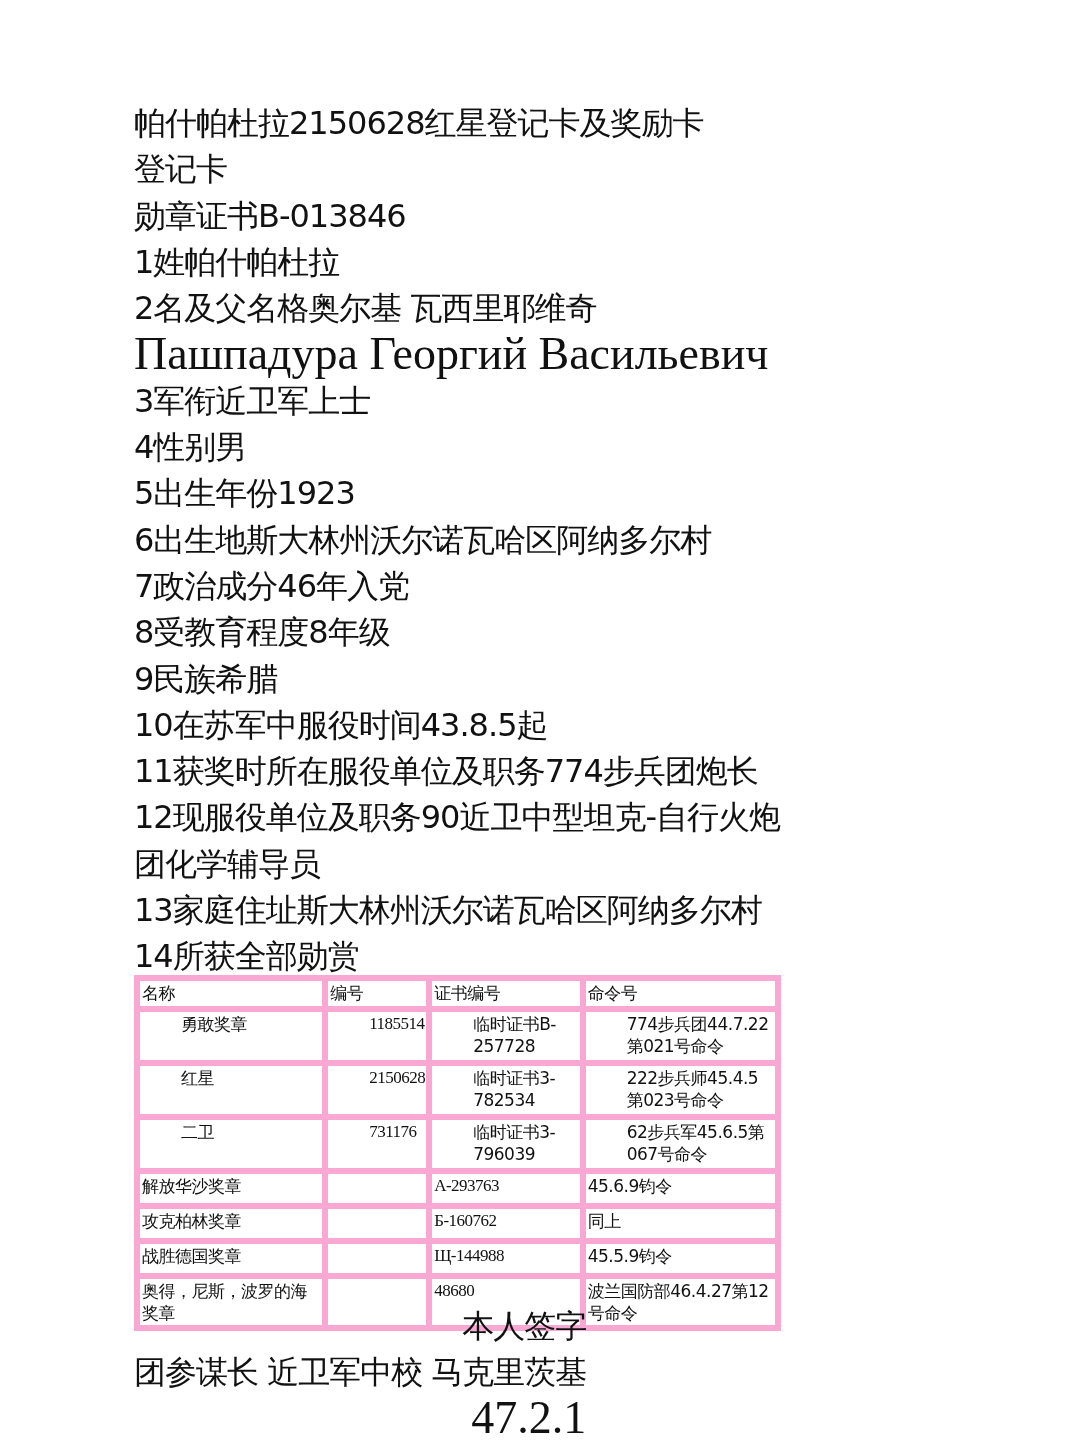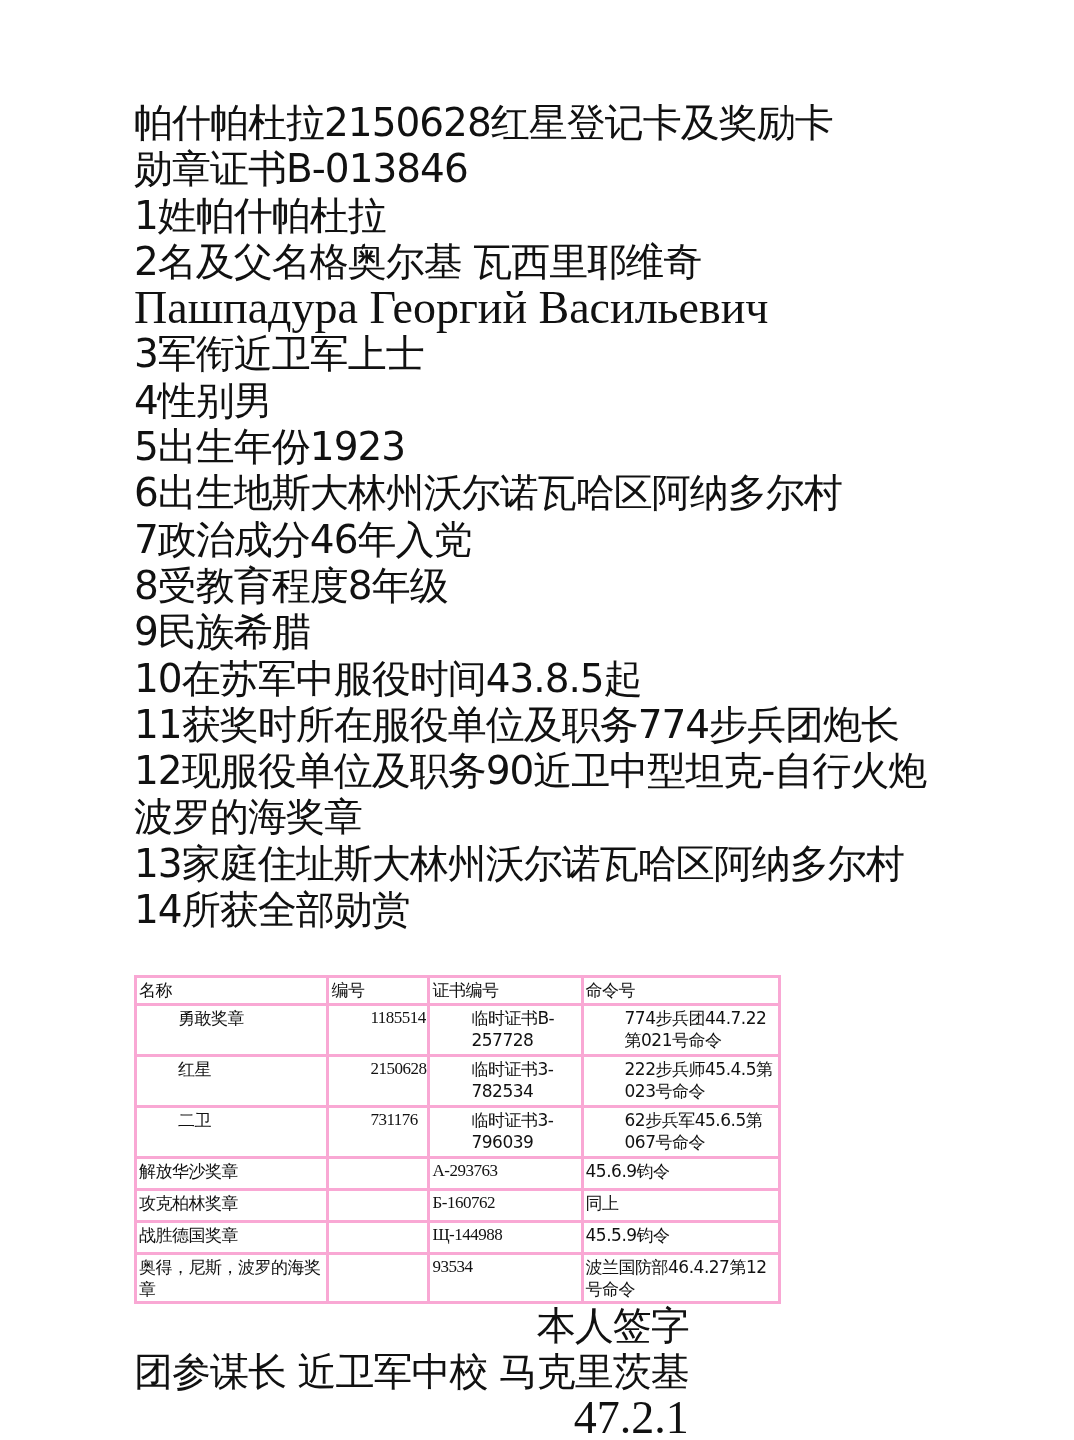--- a/index.html
+++ b/index.html
@@ -2,63 +2,64 @@
 <html><head>
   <meta charset="utf-8">
   <style>
     html, body { margin: 0; padding: 0; background: #ffffff; }
     body {
       width: 1074px; height: 1440px; position: relative; overflow: hidden;
       font-family: "DejaVu Sans", sans-serif; color: #111111;
     }
     .doc { position: absolute; left: 134px; top: 100px; width: 900px; }
     .line {
-      font-size: 39px; line-height: 46.3px; height: 46.3px; white-space: nowrap;
+      font-size: 32px; line-height: 46.3px; height: 46.3px; white-space: nowrap;
       font-family: "DejaVu Sans", "Liberation Serif", sans-serif;
       letter-spacing: -1px;
     }
     .line.serif { font-family: "Liberation Serif", serif; letter-spacing: 0; font-size: 46px; }
     table.awards {
       position: absolute; left: 134px; top: 975px; width: 647px;
       border-collapse: collapse; font-size: 17px; line-height: 22px;
       font-family: "DejaVu Sans", "Liberation Serif", sans-serif;
     }
     table.awards td {
-      border: 3px solid #f9a8d4; vertical-align: top; padding: 1px 1px 0 2px;
+      border: 6px solid #f9a8d4; vertical-align: top; padding: 1px 1px 0 2px;
       letter-spacing: -0.5px;
     }
     table.awards tr.hdr td { height: 24px; }
     table.awards tr.tall td { height: 47px; padding-left: 41px; }
     table.awards tr.short td { height: 28px; }
     table.awards tr.last td { height: 45px; }
     .c1 { width: 206px; } .c2 { width: 70px; } .c3 { width: 154px; margin-top: 15px; } .c4 { width: 205px; }
     .num { font-family: "Liberation Serif", serif; }
     .foot { position: absolute; left: 134px; top: 1303px; text-align: right; }
     .foot .line { height: 46px; line-height: 46px; }
   </style>
 </head>
 <body>
 
 <div class="doc">
   <div class="line">帕什帕杜拉2150628红星登记卡及奖励卡</div>
+  <div class="line">登记卡</div>
   <div class="line">勋章证书B-013846</div>
   <div class="line">1姓帕什帕杜拉</div>
   <div class="line">2名及父名格奥尔基 瓦西里耶维奇</div>
   <div class="line serif">Пашпадура Георгий Васильевич</div>
   <div class="line">3军衔近卫军上士</div>
   <div class="line">4性别男</div>
   <div class="line">5出生年份1923</div>
   <div class="line">6出生地斯大林州沃尔诺瓦哈区阿纳多尔村</div>
   <div class="line">7政治成分46年入党</div>
   <div class="line">8受教育程度8年级</div>
   <div class="line">9民族希腊</div>
   <div class="line">10在苏军中服役时间43.8.5起</div>
   <div class="line">11获奖时所在服役单位及职务774步兵团炮长</div>
   <div class="line">12现服役单位及职务90近卫中型坦克-自行火炮</div>
-  <div class="line">波罗的海奖章</div>
+  <div class="line">团化学辅导员</div>
   <div class="line">13家庭住址斯大林州沃尔诺瓦哈区阿纳多尔村</div>
   <div class="line">14所获全部勋赏</div>
 </div>
 
 <table class="awards">
   <tbody>
       <tr class="hdr">
     <td class="c1">名称</td>
     <td class="c2">编号</td>
     <td class="c3">证书编号</td>
@@ -96,21 +97,21 @@
   </tr>
   <tr class="short">
     <td>战胜德国奖章</td>
     <td class="num"></td>
     <td class="num">Щ-144988</td>
     <td>45.5.9钧令</td>
   </tr>
   <tr class="last">
     <td>奥得，尼斯，波罗的海奖章</td>
     <td class="num"></td>
-    <td class="num">93534</td>
+    <td class="num">48680</td>
     <td>波兰国防部46.4.27第12号命令</td>
   </tr>
 </tbody>
   </table>
 
 <div class="foot">
   <div class="line">本人签字</div>
   <div class="line">团参谋长 近卫军中校 马克里茨基</div>
   <div class="line serif">47.2.1</div>
 </div>

